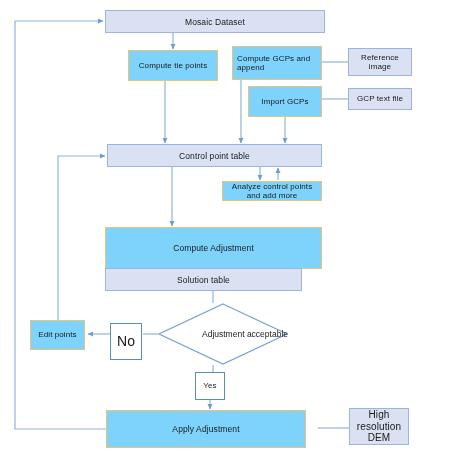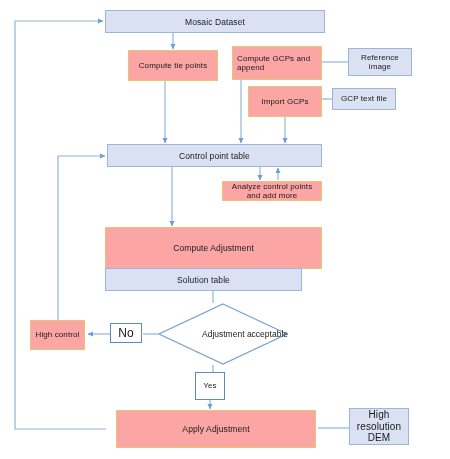--- a/index.html
+++ b/index.html
@@ -38,21 +38,21 @@
     color: #1a1a1a;
     letter-spacing: 0.1px;
     padding: 7px 3px;
     z-index: 2;
   }
   .node.blue {
     background: #d9e1f2;
     border: 1px solid #9db5d8;
   }
   .node.yellow {
-    background: #fca5a5;
+    background: #7dd3fc;
     border: 1px solid #e8c574;
   }
   .node.white {
     background: #ffffff;
     border: 1px solid #5b8bbf;
   }
   .diamond-wrap {
     position: absolute;
     z-index: 1;
   }
@@ -140,62 +140,62 @@
   </div>
 
   <div class="node blue" style="left:348px;top:48px;width:64px;height:28px;font-size:8px;">
     <span>Reference image</span>
   </div>
 
   <div class="node yellow" style="left:248px;top:86px;width:74px;height:31px;font-size:8px;">
     <span>Import GCPs</span>
   </div>
 
-  <div class="node blue" style="left:332px;top:88px;width:64px;height:22px;font-size:8px;">
+  <div class="node blue" style="left:348px;top:88px;width:64px;height:22px;font-size:8px;">
     <span>GCP text file</span>
   </div>
 
   <div class="node blue" style="left:107px;top:144px;width:215px;height:23px;font-size:8.5px;">
     <span>Control point table</span>
   </div>
 
   <div class="node yellow" style="left:222px;top:181px;width:100px;height:20px;font-size:8px;">
     <span>Analyze control points and add more</span>
   </div>
 
   <div class="node yellow" style="left:105px;top:227px;width:217px;height:42px;font-size:8.5px;">
     <span>Compute Adjustment</span>
   </div>
 
   <div class="node blue" style="left:105px;top:268px;width:197px;height:23px;font-size:8.5px;">
     <span>Solution table</span>
   </div>
 
   <div class="node yellow" style="left:30px;top:320px;width:55px;height:30px;font-size:8px;">
-    <span>High control</span>
-  </div>
-
-  <div class="node white" style="left:110px;top:323px;width:32px;height:20px;font-size:12px;">
+    <span>Edit points</span>
+  </div>
+
+  <div class="node white" style="left:110px;top:323px;width:32px;height:37px;font-size:14px;">
     <span>No</span>
   </div>
 
   <div class="diamond-wrap" style="left:158px;top:303px;width:130px;height:62px;">
     <svg width="130" height="62" viewBox="0 0 130 62" xmlns="http://www.w3.org/2000/svg">
       <polygon points="65,1 129,31 65,61 1,31" fill="#ffffff" stroke="#7ba3cf" stroke-width="1.2"></polygon>
     </svg>
     <div class="diamond-label" style="font-size:8.5px;">
       <span>Adjustment acceptable</span>
     </div>
   </div>
 
   <div class="node white" style="left:195px;top:372px;width:30px;height:28px;font-size:8px;">
     <span>Yes</span>
   </div>
 
-  <div class="node yellow" style="left:106px;top:410px;width:200px;height:38px;font-size:8.5px;margin-left:10px;">
+  <div class="node yellow" style="left:106px;top:410px;width:200px;height:38px;font-size:8.5px;">
     <span>Apply Adjustment</span>
   </div>
 
   <div class="node blue" style="left:349px;top:408px;width:60px;height:37px;font-size:10px;">
     <span>High resolution DEM</span>
   </div>
 
 </div>
 
 </body></html>

